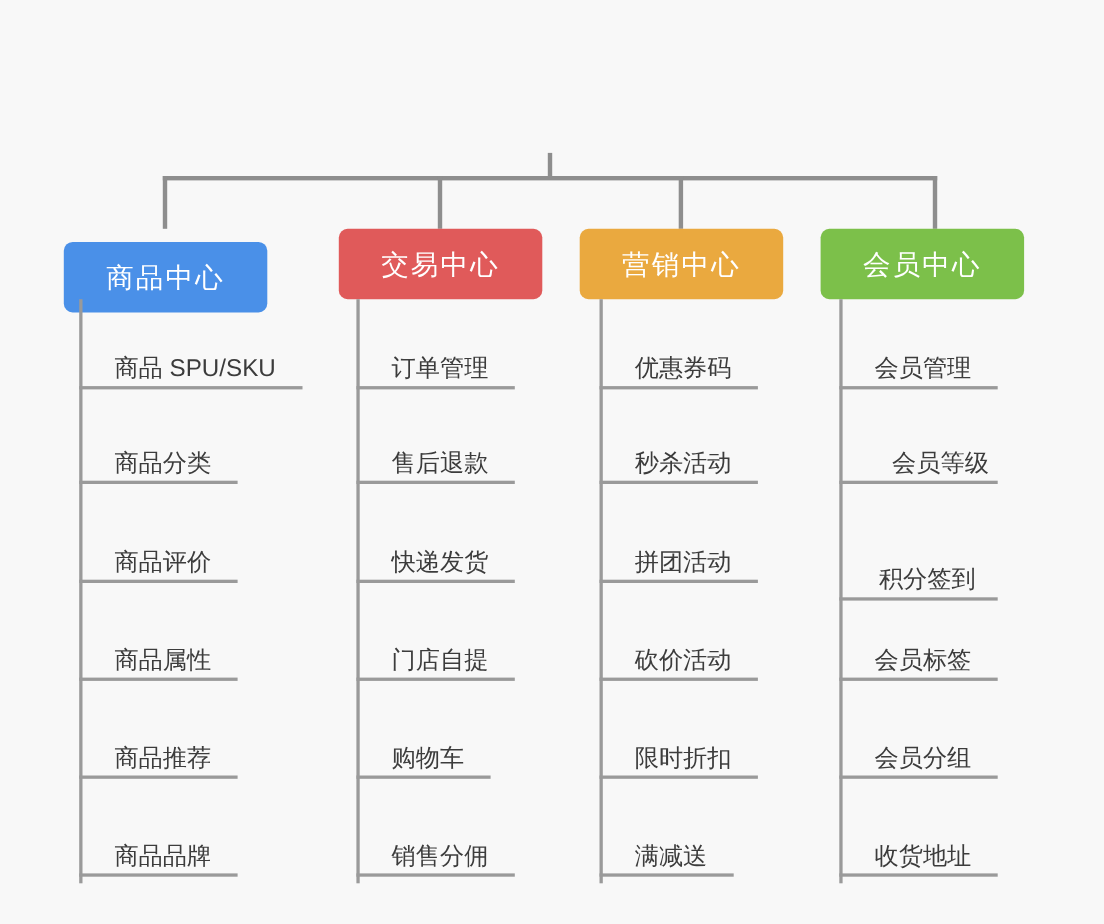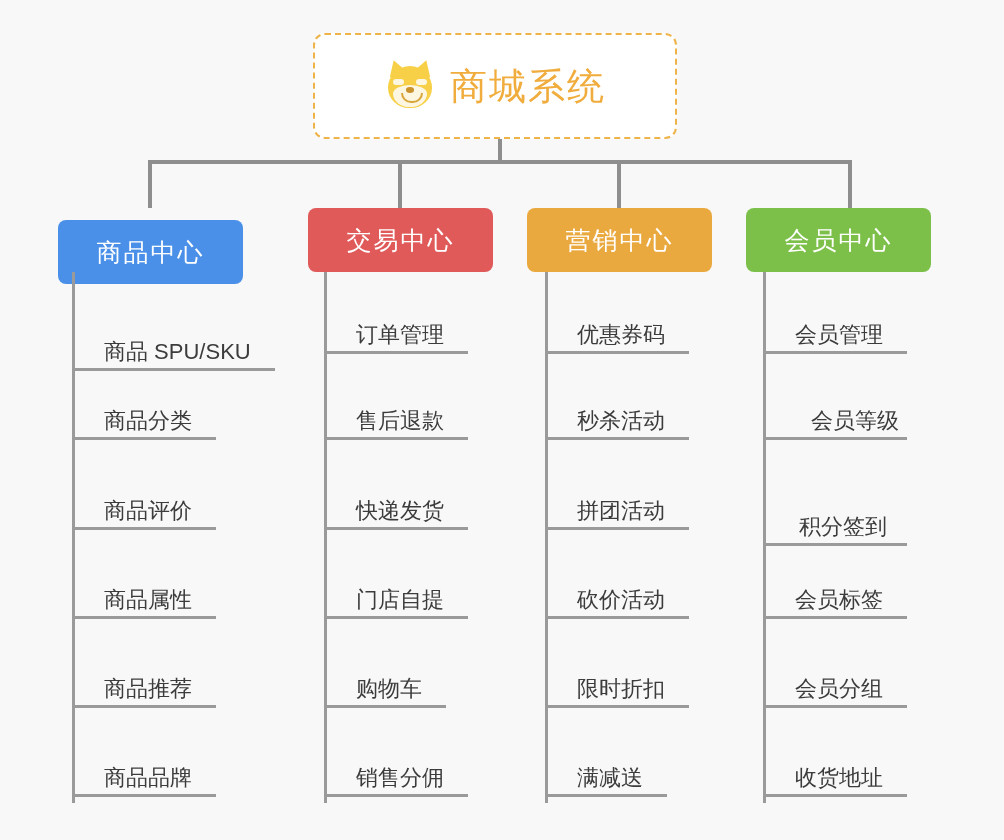--- a/index.html
+++ b/index.html
@@ -162,33 +162,20 @@
     color: #3c3c3c;
     white-space: nowrap;
     line-height: 1.1;
   }
 </style>
 </head>
 <body style="background: rgb(248, 248, 248);">
 
 <div id="canvas">
 
-  <div class="root-node" style="border-color: rgb(238, 180, 74); background: rgb(255, 255, 255);">
-    <div class="root-icon">
-      <div class="ear-l"></div>
-      <div class="ear-r"></div>
-      <div class="face"></div>
-      <div class="muzzle"></div>
-      <div class="eye-l"></div>
-      <div class="eye-r"></div>
-      <div class="nose"></div>
-      <div class="mouth"></div>
-    </div>
-    <div class="root-title" style="color: rgb(240, 172, 60);">商城系统</div>
-  </div>
 
   <div class="conn conn-v" style="left: 498px; top: 139px; height: 23px; background: rgb(142, 142, 142);"></div>
   <div class="conn conn-h" style="left: 148px; top: 160px; width: 704px; background: rgb(142, 142, 142);"></div>
   <div class="conn conn-v" style="left: 148px; top: 160px; height: 48px; background: rgb(142, 142, 142);"></div>
   <div class="conn conn-v" style="left: 398px; top: 160px; height: 48px; background: rgb(142, 142, 142);"></div>
   <div class="conn conn-v" style="left: 617px; top: 160px; height: 48px; background: rgb(142, 142, 142);"></div>
   <div class="conn conn-v" style="left: 848px; top: 160px; height: 48px; background: rgb(142, 142, 142);"></div>
 
   <div class="cat-header" style="left: 58px; top: 208px; width: 185px; background: rgb(74, 144, 232); margin-top: 12px;">
     <span>商品中心</span>
@@ -198,21 +185,21 @@
   </div>
   <div class="cat-header" style="left: 527px; top: 208px; width: 185px; background: rgb(234, 169, 63);">
     <span>营销中心</span>
   </div>
   <div class="cat-header" style="left: 746px; top: 208px; width: 185px; background: rgb(124, 192, 74);">
     <span>会员中心</span>
   </div>
 
   <div class="branch-col" style="left:72px;">
     <div class="spine" style="height:531px;"></div>
-    <div class="leaf" style="top: 0px; width: 203px; margin-top: 17px;">
+    <div class="leaf" style="top: 0px; width: 203px;">
       <span class="leaf-label">商品 SPU/SKU</span>
     </div>
     <div class="leaf" style="top: 86px; width: 144px;">
       <span class="leaf-label">商品分类</span>
     </div>
     <div class="leaf" style="top: 176px; width: 144px;">
       <span class="leaf-label">商品评价</span>
     </div>
     <div class="leaf" style="top: 265px; width: 144px;">
       <span class="leaf-label">商品属性</span>

